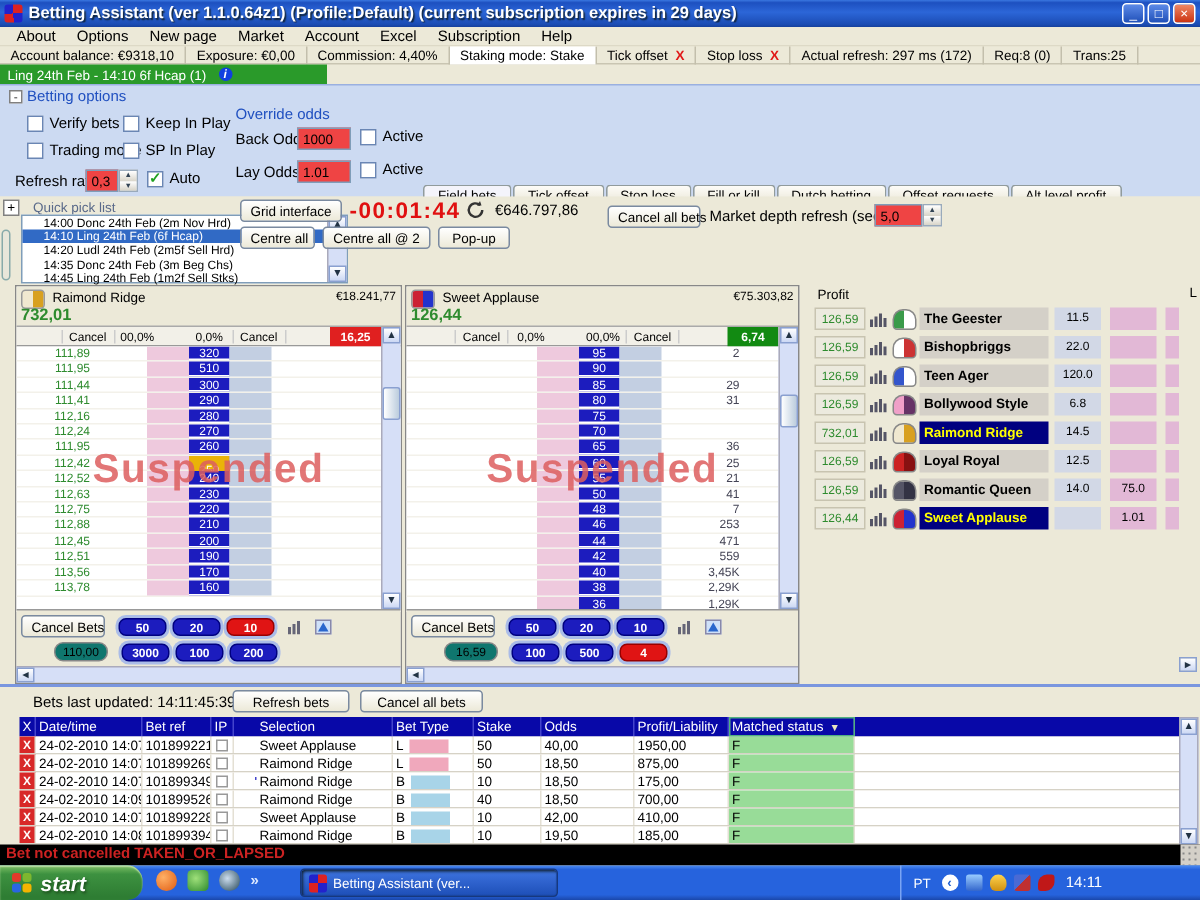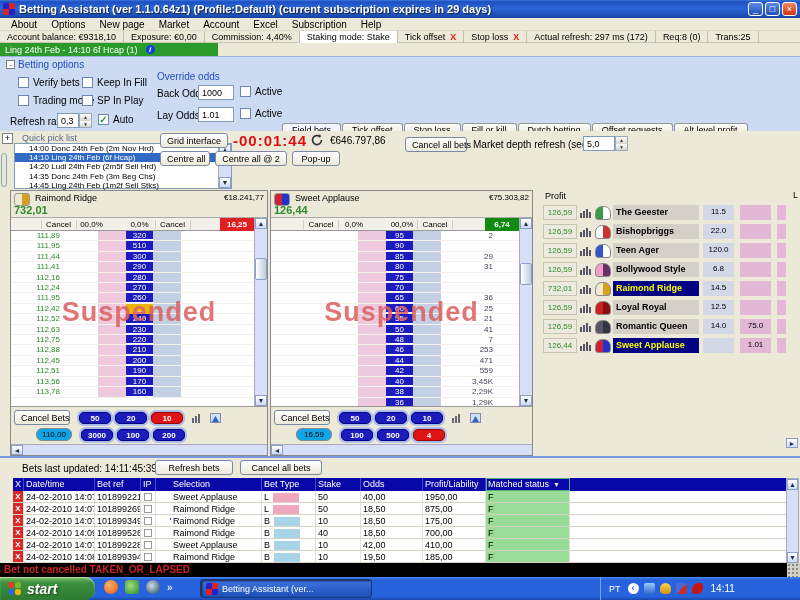--- a/index.html
+++ b/index.html
@@ -35,21 +35,21 @@
     font-weight:bold; font-style:italic; line-height:9px; text-align:center; flex:0 0 auto; }
 
   
   .options-panel { position:absolute; top:56px; left:0; width:800px; height:75px; background:#ccdaf2; border-top:1px solid #9ab0e0; }
   .grouplabel { position:absolute; color:#2050c0; font-size:10px; }
   .collapse-box { position:absolute; left:6px; top:3px; width:9px; height:9px; background:#fff; border:1px solid #808080;
     font-size:8px; line-height:7px; text-align:center; color:#333; }
   .cb { width:11px; height:11px; background:#fff; border:1px solid #6a86b4; display:inline-block; flex:0 0 auto; }
   .cb.checked { color:#21a121; font-size:10px; line-height:9px; text-align:center; font-weight:bold; }
   .cbrow { position:absolute; display:flex; align-items:center; gap:4px; font-size:10px; white-space:nowrap; }
-  .xpinput { background:#ffffff; border:1px solid #7f9db9; font-size:9px; height:15px; padding:0 3px; }
+  .xpinput { background:#ef4444; border:1px solid #7f9db9; font-size:9px; height:15px; padding:0 3px; }
   .spin { display:inline-flex; flex-direction:column; width:13px; height:15px; border:1px solid #9ab; background:#f0f0f0; }
   .spin span { flex:1; font-size:5px; line-height:6px; text-align:center; color:#345; background:linear-gradient(#fff,#d8d4c8); }
   .lbl { position:absolute; font-size:10px; white-space:nowrap; }
 
   
   .tabctrl { position:absolute; left:278px; top:66px; width:517px; height:62px; }
   .tabstrip { display:flex; height:16px; padding-left:4px; }
   .tab { padding:1px 9px 0; font-size:9px; background:linear-gradient(#fdfcf8,#e4e0cc); border:1px solid #919b9c;
     border-bottom:none; border-radius:3px 3px 0 0; margin-right:1px; white-space:nowrap; }
   .tab.active { background:#f4f4fb; position:relative; top:0; font-weight:normal; }
@@ -103,21 +103,21 @@
     color:var(--suspended); opacity:.85; letter-spacing:1px; pointer-events:none; }
   .vscroll { position:absolute; right:0; top:27px; bottom:49px; width:13px; background:#d6dff7; border-left:1px solid #aab; }
   .vthumb { position:absolute; left:0; right:0; height:22px; background:linear-gradient(90deg,#fff,#bcd); border:1px solid #8aa0d0; border-radius:2px; }
   .lfoot { position:absolute; left:0; right:0; bottom:11px; height:38px; background:#ece9d8; border-top:1px solid #999; padding:2px 3px; }
   .frow { display:flex; align-items:center; gap:7px; height:17px; }
   .frow2 { padding-left:22px; }
   .sbtn { width:32px; height:12px; border-radius:5px; color:#fff; font-size:8px; font-weight:bold; text-align:center;
     line-height:11px; box-shadow:0 0 0 2px #aabce8; margin:0 2px; }
   .sbtn.blue { background:var(--price-blue); border:1px solid #000080; }
   .sbtn.red { background:#e01414; border:1px solid #900; }
-  .sinput { width:36px; height:13px; background:#0ea5e9; border:1px solid #888; border-radius:6px; font-size:8px; text-align:center; }
+  .sinput { width:36px; height:13px; background:#0f766e; border:1px solid #888; border-radius:6px; font-size:8px; text-align:center; }
   .mini-ico { width:11px; height:10px; display:inline-block; }
   .hscroll { position:absolute; left:0; right:0; bottom:0; height:11px; background:#d6dff7; border-top:1px solid #aab; }
   .h-arrow { position:absolute; left:0; top:0; width:12px; height:10px; background:linear-gradient(#fff,#ccd8f4);
     border:1px solid #8aa0d0; font-size:7px; line-height:9px; text-align:center; color:#234; }
 
   
   .runners { position:absolute; left:537px; top:190px; width:263px; height:266px; background:#ece9d8; }
   .r-head { position:relative; height:13px; font-size:9px; }
   .r-head .ph { position:absolute; left:8px; top:1px; }
   .r-head .lh { position:absolute; right:2px; top:0; }
@@ -247,21 +247,21 @@
 <div class="options-panel">
   <span class="collapse-box">-</span>
   <span class="grouplabel" style="left:18px; top:2px;">Betting options</span>
 
   <span class="cbrow" style="left:18px; top:20px;">
     <span class="cb"></span>
     <span>Verify bets</span>
   </span>
   <span class="cbrow" style="left:82px; top:20px;">
     <span class="cb"></span>
-    <span>Keep In Fill</span>
+    <span>Keep In Play</span>
   </span>
   <span class="cbrow" style="left:18px; top:38px;">
     <span class="cb"></span>
     <span>Trading mode</span>
   </span>
   <span class="cbrow" style="left:82px; top:38px;">
     <span class="cb"></span>
     <span>SP In Play</span>
   </span>
   <span class="lbl" style="left:10px; top:59px;">Refresh rate</span>

